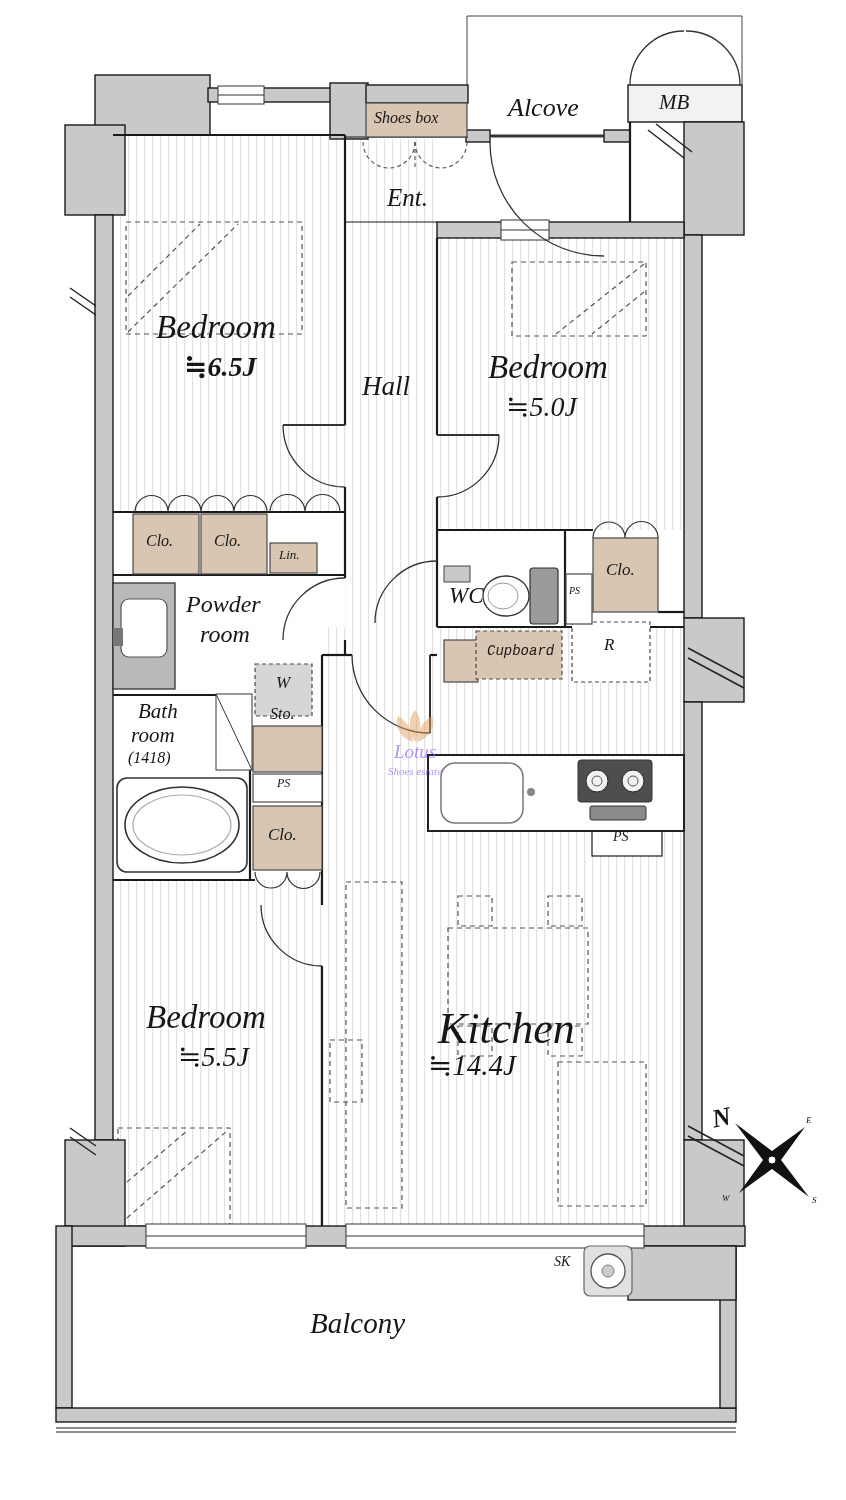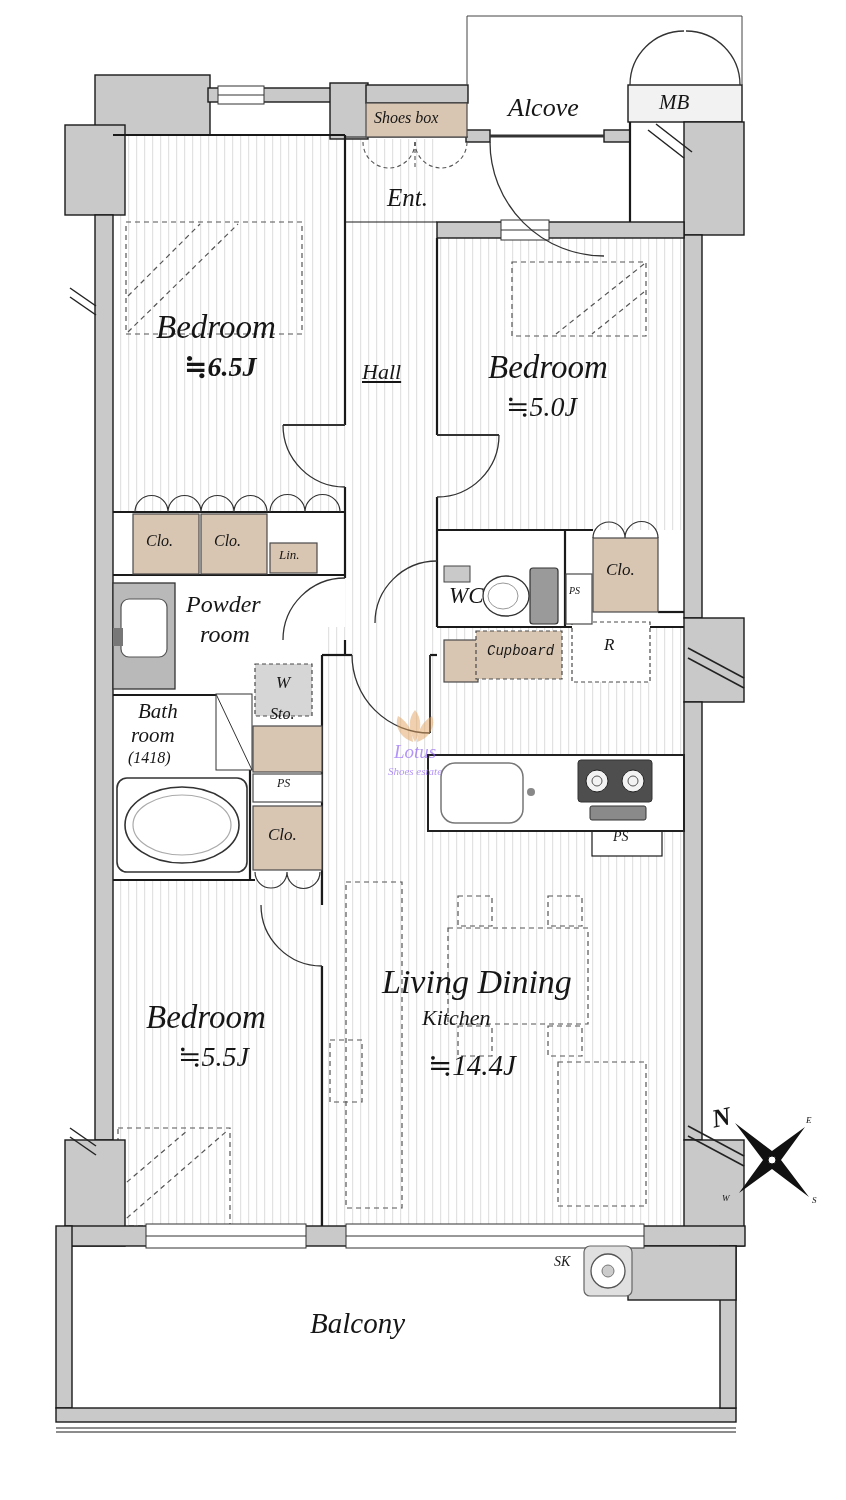--- a/index.html
+++ b/index.html
@@ -234,21 +234,21 @@
   </g>
 </svg>
 
 <div class="lbl" style="left:508px;top:94px;font-size:26px;">Alcove</div>
 <div class="lbl" style="left:659px;top:91px;font-size:21px;">MB</div>
 <div class="lbl" style="left:374px;top:110px;font-size:16px;">Shoes box</div>
 <div class="lbl" style="left:387px;top:185px;font-size:25px;">Ent.</div>
 
 <div class="lbl" style="left:156px;top:310px;font-size:33px;">Bedroom</div>
 <div class="lbl" style="left:184px;top:352px;font-size:28px;font-weight:bold;">≒6.5J</div>
-<div class="lbl" style="left:362px;top:360px;font-size:22px;text-decoration:underline;">Hall</div>
+<div class="lbl" style="left:362px;top:372px;font-size:27px;">Hall</div>
 <div class="lbl" style="left:488px;top:350px;font-size:33px;">Bedroom</div>
 <div class="lbl" style="left:506px;top:392px;font-size:28px;">≒5.0J</div>
 
 <div class="lbl" style="left:146px;top:533px;font-size:16px;">Clo.</div>
 <div class="lbl" style="left:214px;top:533px;font-size:16px;">Clo.</div>
 <div class="lbl" style="left:279px;top:548px;font-size:13px;">Lin.</div>
 <div class="lbl" style="left:186px;top:592px;font-size:24px;text-align:center;">Powder</div>
 <div class="lbl" style="left:200px;top:622px;font-size:24px;">room</div>
 <div class="lbl" style="left:449px;top:584px;font-size:23px;">WC</div>
 <div class="lbl" style="left:569px;top:586px;font-size:10px;">PS</div>
@@ -260,22 +260,21 @@
 <div class="lbl" style="left:277px;top:777px;font-size:12px;">PS</div>
 
 <div class="lbl" style="left:138px;top:700px;font-size:21px;">Bath</div>
 <div class="lbl" style="left:131px;top:724px;font-size:21px;">room</div>
 <div class="lbl" style="left:128px;top:750px;font-size:16px;">(1418)</div>
 <div class="lbl" style="left:268px;top:826px;font-size:17px;">Clo.</div>
 
 <div class="lbl" style="left:146px;top:1000px;font-size:33px;">Bedroom</div>
 <div class="lbl" style="left:178px;top:1042px;font-size:28px;">≒5.5J</div>
 
-<div class="lbl" style="left:382px;top:964px;font-size:34px;">Living Dining</div>
-<div class="lbl" style="left:422px;top:1006px;font-size:22px;">Kitchen</div>
+<div class="lbl" style="left:438px;top:1006px;font-size:44px;">Kitchen</div>
 <div class="lbl" style="left:428px;top:1050px;font-size:29px;">≒14.4J</div>
 <div class="lbl" style="left:613px;top:830px;font-size:14px;">PS</div>
 
 <div class="lbl" style="left:310px;top:1308px;font-size:29px;">Balcony</div>
 <div class="lbl" style="left:554px;top:1255px;font-size:14px;">SK</div>
 
 <div class="lbl" style="left:712px;top:1104px;font-size:26px;font-weight:bold;transform:rotate(-12deg);">N</div>
 <div class="lbl" style="left:806px;top:1116px;font-size:9px;">E</div>
 <div class="lbl" style="left:812px;top:1196px;font-size:9px;">S</div>
 <div class="lbl" style="left:722px;top:1194px;font-size:9px;">W</div>

